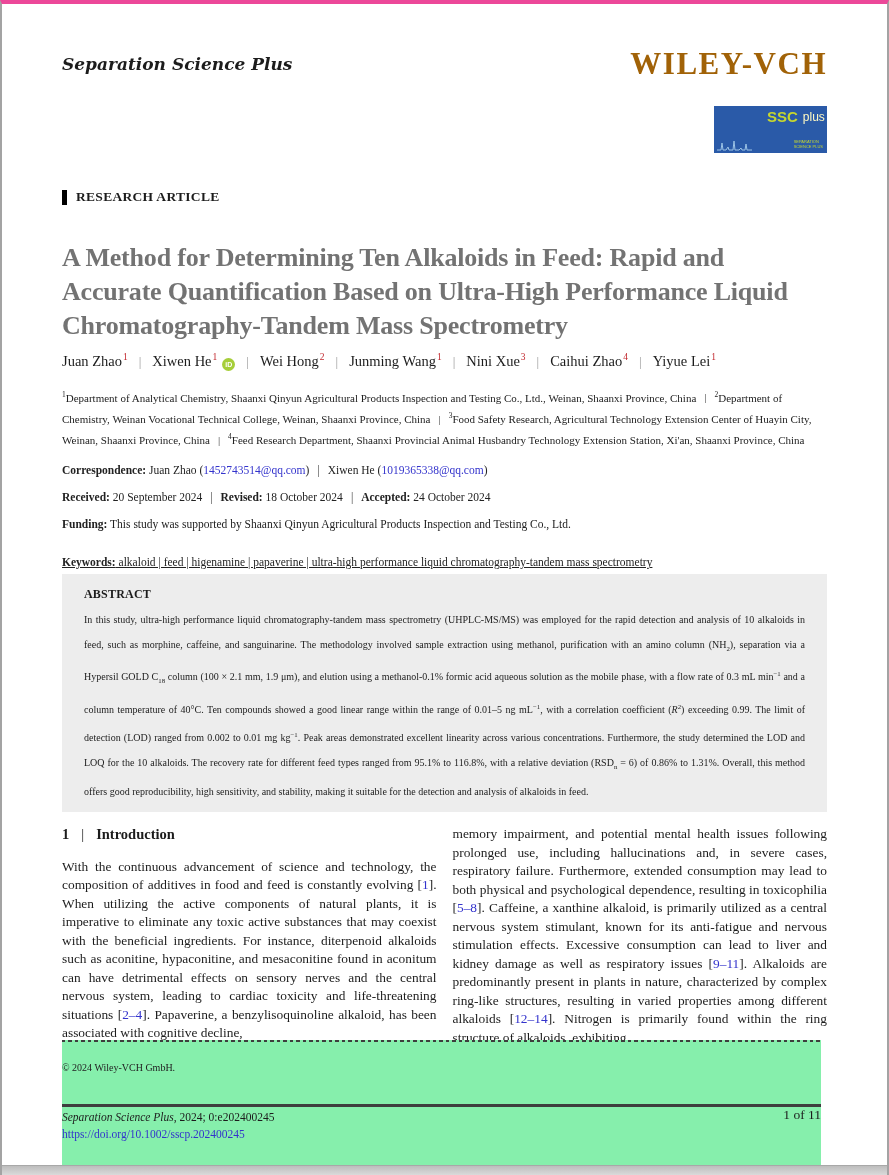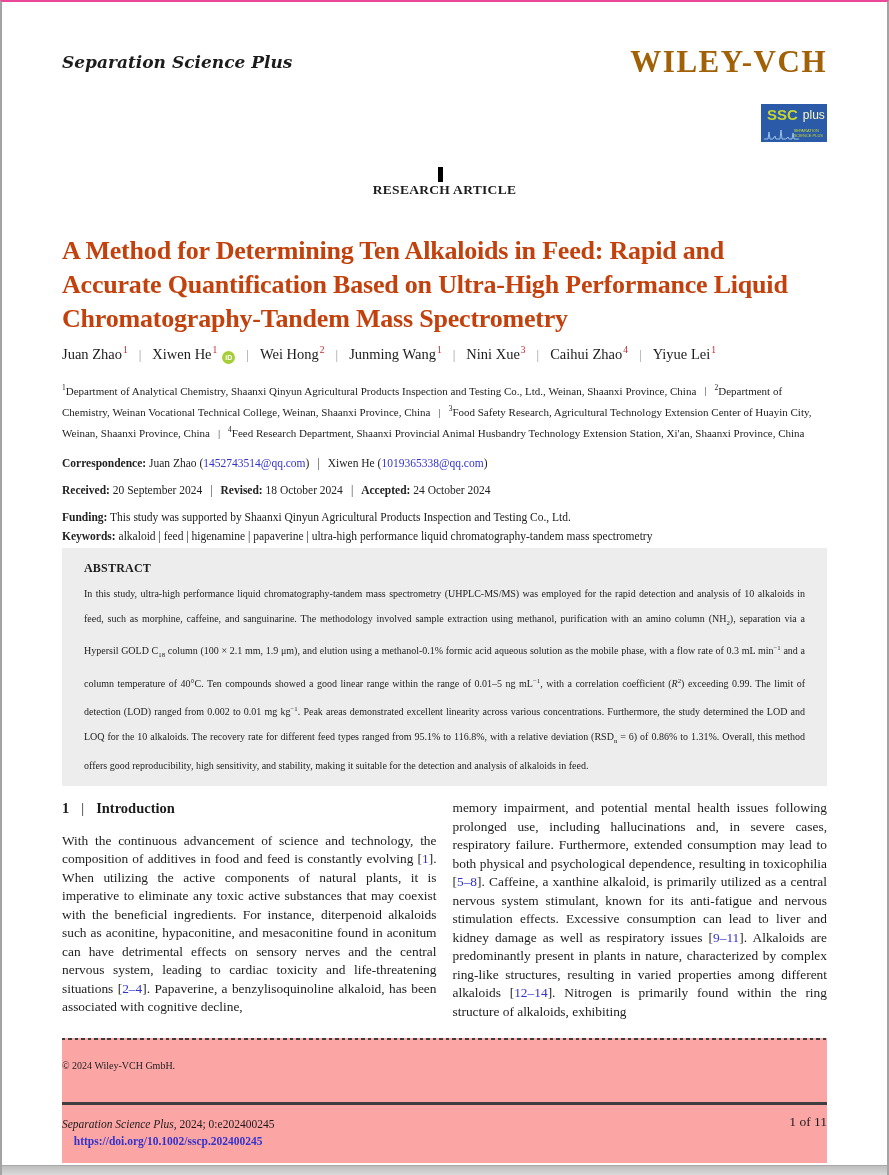--- a/index.html
+++ b/index.html
@@ -1,71 +1,71 @@
 <!DOCTYPE html>
 <html><head>
 <meta charset="utf-8">
 <style>
   html,body{margin:0;padding:0;background:#fff;}
   .page{position:relative;width:889px;height:1175px;box-sizing:border-box;
-        border-top:2px solid #ec4899;border-left:2px solid #a3a3a3;border-right:2px solid #a3a3a3;
+        border-top:4px solid #ec4899;border-left:2px solid #a3a3a3;border-right:2px solid #a3a3a3;
         background:#fff;font-family:"Liberation Serif",serif;color:#1c1c1c;overflow:hidden;}
   .content{padding:0 60px;}
   
   .header{display:flex;justify-content:space-between;align-items:flex-start;padding-top:44px;height:36px;}
   .journal-name{font-family:"DejaVu Serif",serif;font-weight:bold;font-style:italic;font-size:17px;padding-top:6px;}
   .publisher-logo{font-family:"Liberation Serif",serif;font-size:31px;letter-spacing:1.5px;font-weight:600;color:#a16207;line-height:1;}
   .badge-row{display:flex;justify-content:flex-end;margin-top:22px;}
-  .ssc-badge{width:66px;height:38px;background:#2a5aa8;position:relative;overflow:hidden;}
+  .ssc-badge{width:66px;height:47px;background:#2a5aa8;position:relative;overflow:hidden;padding-left:47px;}
   .ssc-top{display:flex;align-items:center;padding:3px 4px 0 6px;}
   .ssc-text{color:#c6d62f;font-weight:bold;font-size:15px;font-family:"Liberation Sans",sans-serif;line-height:16px;}
   .ssc-divider{width:1px;height:15px;background:#cdd9ee;margin:0 3px 0 2px;}
   .plus-text{color:#fef9c3;font-size:12px;font-family:"Liberation Sans",sans-serif;line-height:16px;}
   .ssc-caption{position:absolute;right:4px;bottom:4px;color:#c6d62f;font-size:4px;line-height:5px;font-family:"Liberation Sans",sans-serif;}
   .ssc-chrom{position:absolute;left:3px;bottom:2px;}
   
-  .article-type{display:flex;align-items:center;margin-top:25px;flex-direction:column;}
+  .article-type{display:flex;align-items:center;margin-top:36px;}
   .article-type-bar{width:5px;height:15px;background:#000;margin-right:9px;}
   .article-type-label{font-weight:bold;font-size:13.5px;letter-spacing:0.3px;}
   
-  .title{margin-top:36px;font-weight:bold;font-size:26px;line-height:34px;color:#c2410c;letter-spacing:-0.2px;}
+  .title{margin-top:36px;font-weight:bold;font-size:26px;line-height:34px;color:#737373;letter-spacing:-0.2px;}
   .authors{margin-top:9px;font-size:14.5px;}
   .author-sep{color:#9a9a9a;margin:0 11px;font-size:13px;}
   .author-sup{color:#c1272d;font-size:9.5px;margin-left:1px;}
   .orcid{display:inline-block;width:13px;height:13px;border-radius:50%;background:#a6ce39;color:#fff;
          font-size:7px;font-weight:bold;text-align:center;line-height:13px;
          font-family:"Liberation Sans",sans-serif;margin-left:5px;vertical-align:-1px;cursor:pointer;}
   
   .affiliations{margin-top:15px;font-size:11px;line-height:18.5px;color:#222;}
   .meta-line{margin-top:15px;font-size:11.5px;color:#222;}
-  .meta-line.keywords{margin-top:7px;}
+  .meta-line.keywords{margin-top:26px;text-decoration:underline;}
   .seg-b{font-weight:bold;}
   .seg-sep{color:#3c3c3c;margin:0 8px;}
   .seg-link{color:#3333cc;text-decoration:none;cursor:pointer;}
   .seg-bracket{color:#1c1c1c;}
   sup{font-size:68%;}
   sub{font-size:68%;}
   
   .abstract{margin-top:6px;background:#ededed;padding:13px 22px 8px;}
   .abstract-heading{font-weight:bold;font-size:12px;letter-spacing:0.2px;}
   .abstract-body{margin-top:5px;font-size:10px;line-height:25px;text-align:justify;}
   
   .columns{display:flex;gap:16px;margin-top:13px;height:226px;overflow:hidden;}
   .col{flex:1;font-size:13.4px;line-height:18.5px;text-align:justify;}
   .section-heading{font-size:14.5px;font-weight:bold;margin:0 0 14px 0;text-align:left;}
   .section-heading .h-sep{font-weight:normal;margin:0 12px;color:#1c1c1c;}
   
-  .bottom{position:absolute;left:60px;right:60px;top:1036px;height:125px;background:#fca5a5;}
+  .bottom{position:absolute;left:60px;right:66px;top:1036px;height:125px;background:#86efac;}
   .dashed-divider{height:2px;background:repeating-linear-gradient(90deg,#3d3d3d 0 3.5px,transparent 3.5px 6.5px);}
   .copyright{margin-top:20px;font-size:10px;color:#222;}
   .footer-rule{margin-top:31px;height:2.5px;background:#3e3e3e;}
-  .footer-row{display:flex;justify-content:space-between;align-items:flex-start;margin-top:9px;text-align:center;}
+  .footer-row{display:flex;justify-content:space-between;align-items:flex-start;}
   .citation{font-size:11.5px;}
   .citation em{font-style:italic;}
-  .doi{display:block;color:#3333cc;font-size:11.5px;margin-top:3px;text-decoration:none;cursor:pointer;font-weight:bold;}
+  .doi{display:block;color:#3333cc;font-size:11.5px;margin-top:3px;text-decoration:none;cursor:pointer;}
   .page-info{font-size:13.5px;}
   .page-edge{position:absolute;left:0;right:0;bottom:0;height:9px;background:linear-gradient(#bdbdbd,#dadada);border-top:1px solid #a8a8a8;}
 </style>
 </head>
 <body>
 
 <div class="page">
   <div class="content">
 
     <div class="header">

